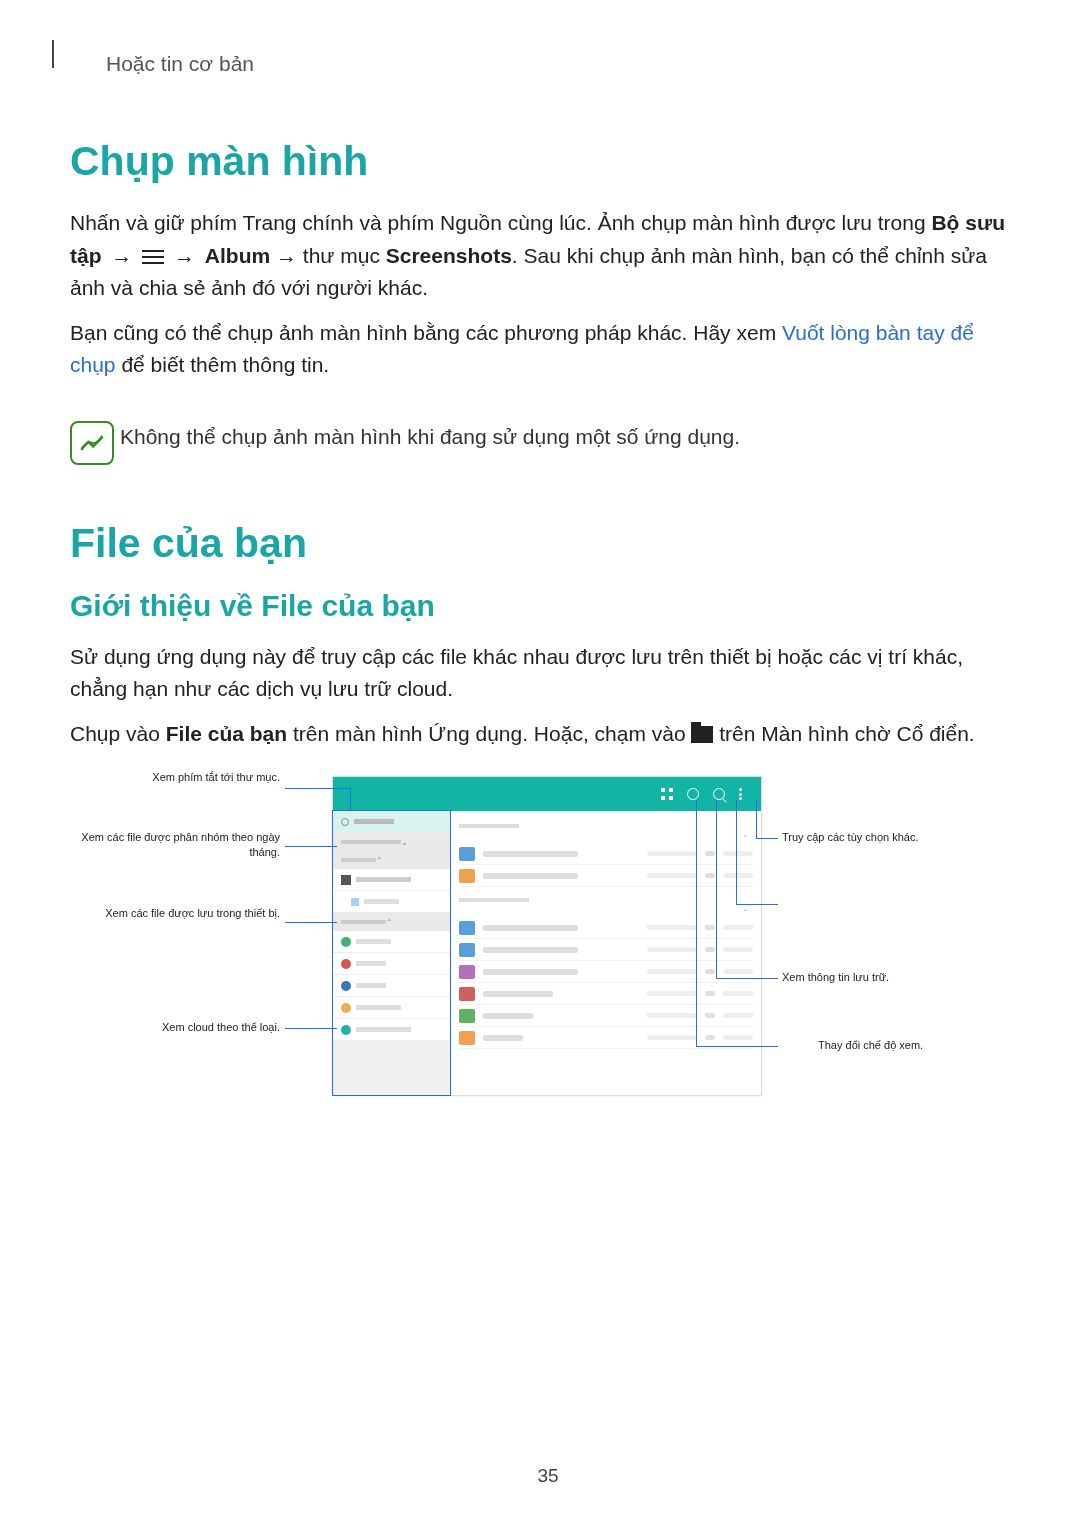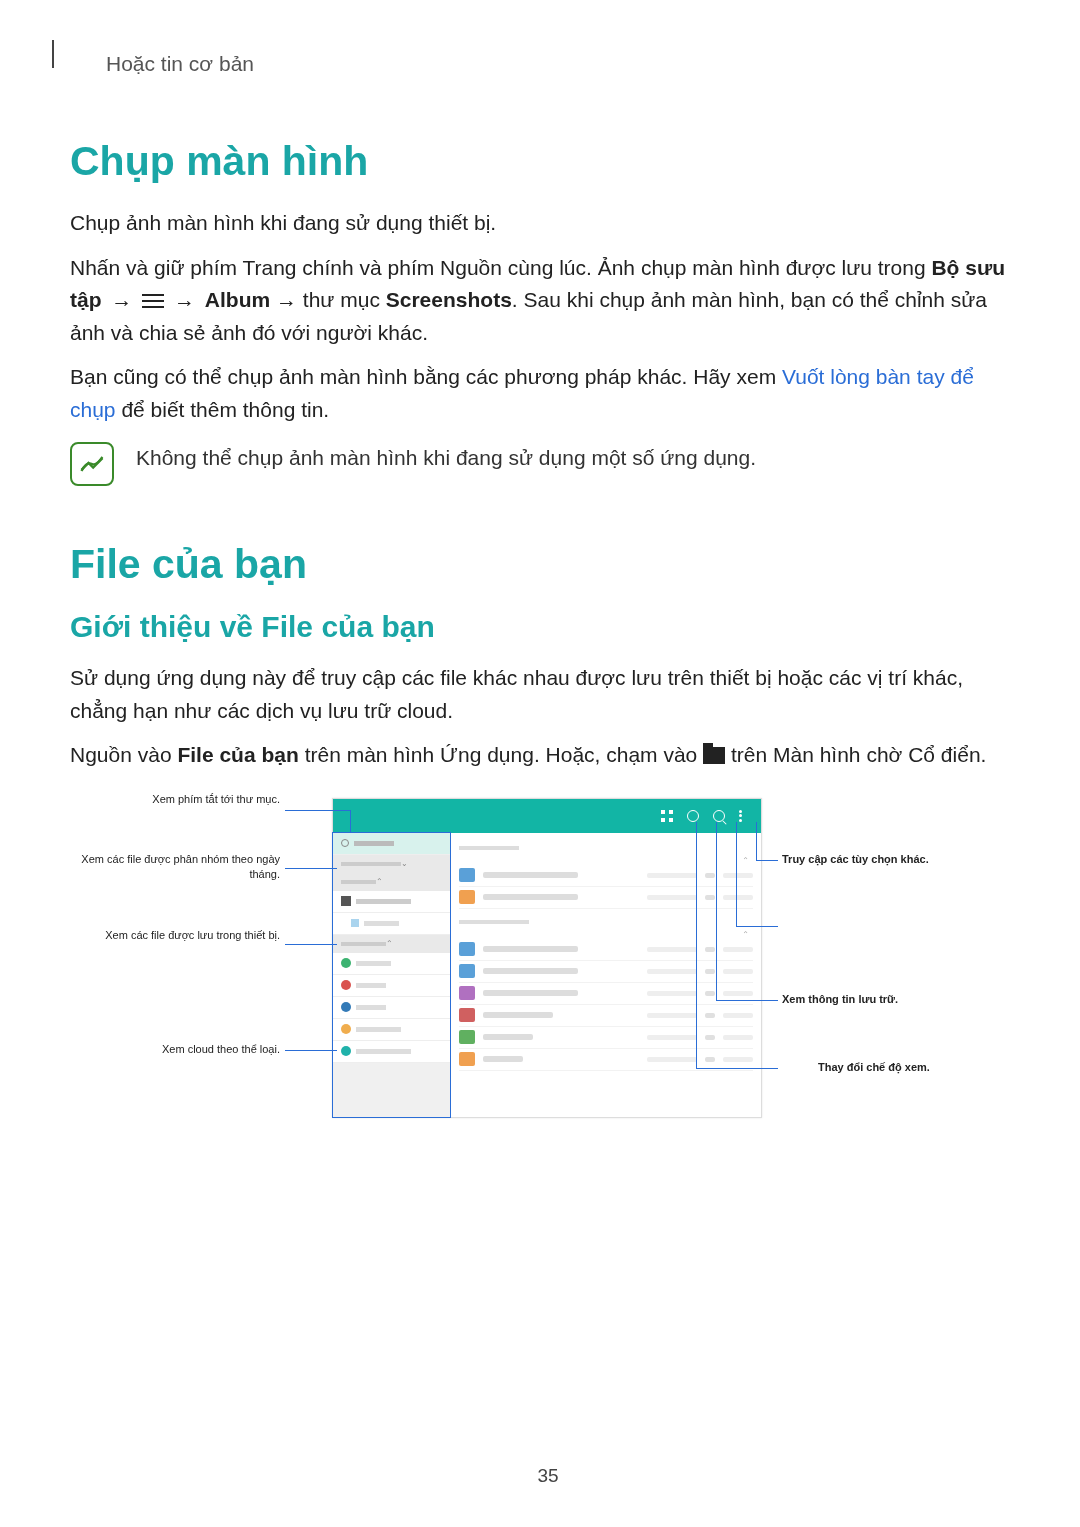--- a/index.html
+++ b/index.html
@@ -71,22 +71,22 @@
   .folder-ico::before {
     content: '';
     position: absolute;
     top: -4px; left: 0;
     width: 10px; height: 4px;
     background: #222;
   }
   .note-row {
     display: flex;
     align-items: flex-start;
-    gap: 22px;
-    margin-top: 16px;
+    gap: 6px;
+    margin-top: 39px;
     margin-bottom: 55px;
   }
   .note-icon {
     width: 44px; height: 44px;
     border: 2px solid #3a8a2a;
     border-radius: 8px;
     display: flex;
     align-items: center;
     justify-content: center;
     color: #3a8a2a;
@@ -102,21 +102,21 @@
     margin-top: 26px;
     height: 340px;
   }
   .callout-left, .callout-right {
     position: absolute;
     font-size: 11px;
     color: #222;
     line-height: 1.35;
   }
   .callout-left { text-align: right; }
-  .callout-right { text-align: left; font-weight: bold; }
+  .callout-right { text-align: left; }
 
   .screenshot {
     position: absolute;
     left: 262px;
     top: 0;
     width: 430px;
     height: 320px;
     background: #f6f6f6;
     border: 1px solid #ddd;
     box-shadow: 0 0 2px rgba(0,0,0,0.1);
@@ -201,21 +201,20 @@
   }
 </style>
 </head>
 <body>
 
 <div class="page">
   <div class="top-bar"></div>
   <div class="header-text">Hoặc tin cơ bản</div>
 
   <h1>Chụp màn hình</h1>
-  <p>Chụp ảnh màn hình khi đang sử dụng thiết bị.</p>
   <p>
     <span>Nhấn và giữ phím Trang chính và phím Nguồn cùng lúc. Ảnh chụp màn hình được lưu trong </span><span class="bold">Bộ sưu tập</span><span class="arrow"> → </span><span class="menu-lines"><span></span><span></span><span></span></span><span class="arrow"> → </span><span class="bold">Album</span><span> → thư mục </span><span class="bold">Screenshots</span><span>. Sau khi chụp ảnh màn hình, bạn có thể chỉnh sửa ảnh và chia sẻ ảnh đó với người khác.</span>
   </p>
   <p>
     <span>Bạn cũng có thể chụp ảnh màn hình bằng các phương pháp khác. Hãy xem </span><span class="link">Vuốt lòng bàn tay để chụp</span><span> để biết thêm thông tin.</span>
   </p>
 
   <div class="note-row">
     <div class="note-icon">
       <svg viewBox="0 0 24 24" fill="none" stroke="#3a8a2a" stroke-width="2">
@@ -226,21 +225,21 @@
       </svg>
     </div>
     <div class="note-text">Không thể chụp ảnh màn hình khi đang sử dụng một số ứng dụng.</div>
   </div>
 
   <div class="section2">
     <h1>File của bạn</h1>
     <h2>Giới thiệu về File của bạn</h2>
     <p>Sử dụng ứng dụng này để truy cập các file khác nhau được lưu trên thiết bị hoặc các vị trí khác, chẳng hạn như các dịch vụ lưu trữ cloud.</p>
     <p>
-      <span>Nguồn vào </span><span class="bold">File của bạn</span><span> trên màn hình Ứng dụng. Hoặc, chạm vào </span><span class="folder-ico"></span><span> trên Màn hình chờ Cổ điển.</span>
+      <span>Chụp vào </span><span class="bold">File của bạn</span><span> trên màn hình Ứng dụng. Hoặc, chạm vào </span><span class="folder-ico"></span><span> trên Màn hình chờ Cổ điển.</span>
     </p>
 
     <div class="diagram">
 
       <div class="screenshot">
         <div class="ss-bar">
           <span class="ss-bar-ico" style="background:
             linear-gradient(#fff,#fff) 0 0/4px 4px no-repeat,
             linear-gradient(#fff,#fff) 8px 0/4px 4px no-repeat,
             linear-gradient(#fff,#fff) 0 8px/4px 4px no-repeat,

